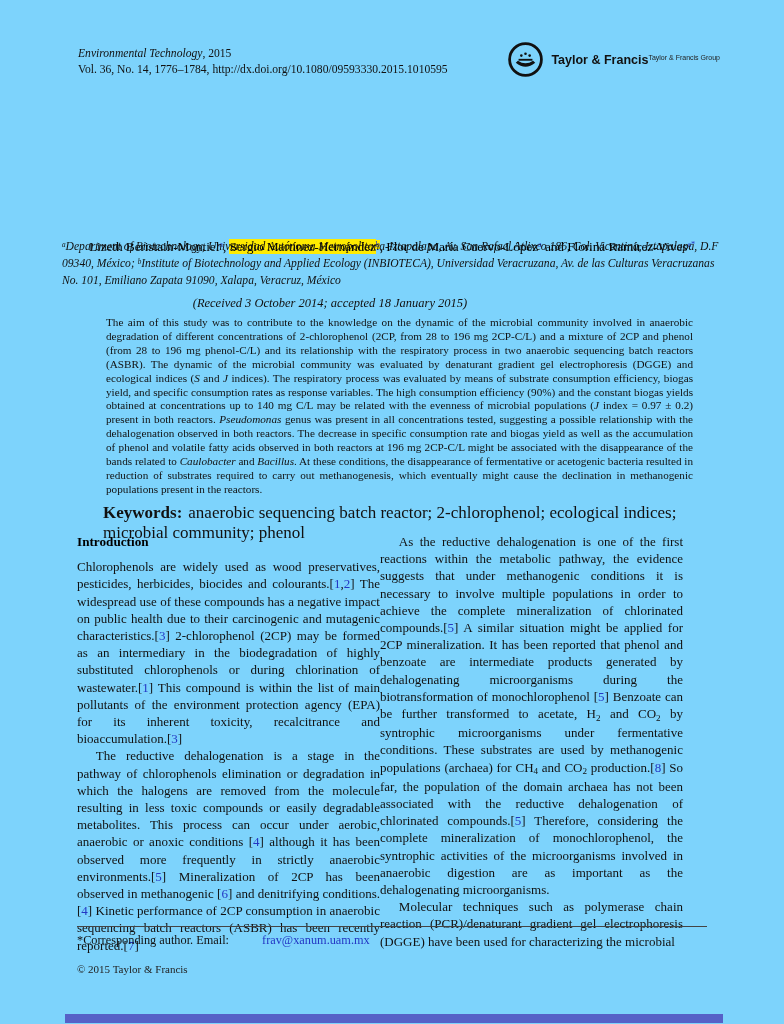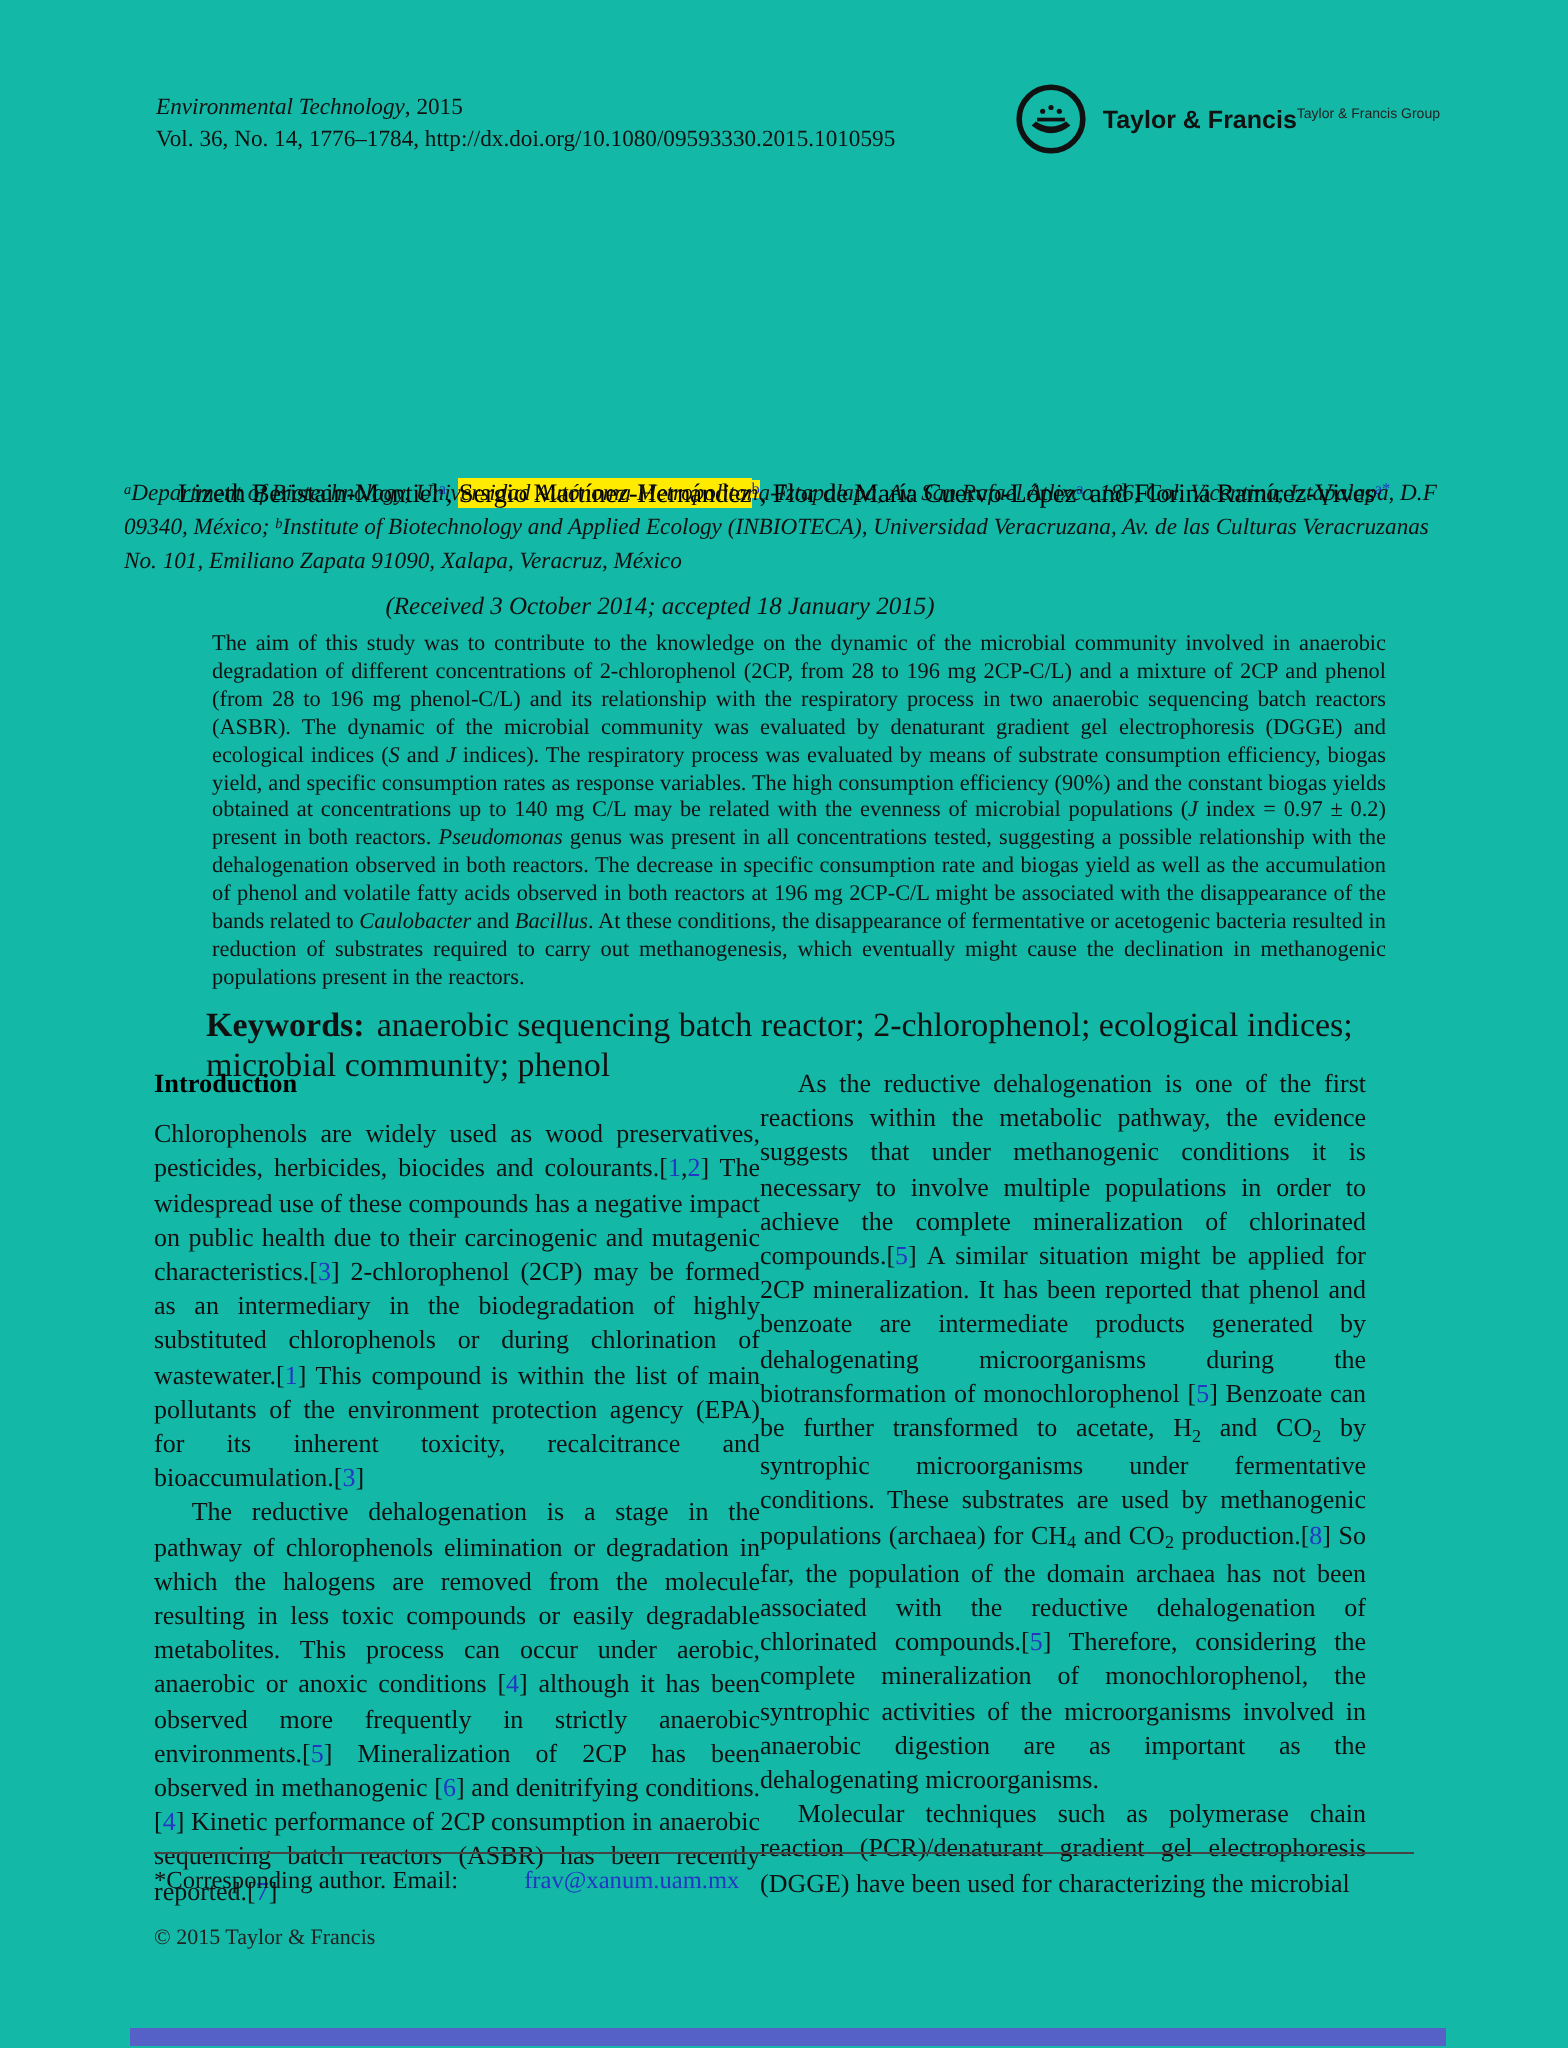--- a/index.html
+++ b/index.html
@@ -1,21 +1,21 @@
 <!DOCTYPE html>
 <html lang="en" style="--hl-color: #ffeb00; --link-color: #2336c4; --bar-color: #5661c7;"><head>
 <meta charset="utf-8">
 <style>
   html, body { margin: 0; padding: 0; }
   body { background: #ffffff; }
   .page {
     position: relative;
     width: 784px;
     height: 1024px;
-    background: #14b8a6;
+    background: #7dd3fc;
     font-family: "Liberation Serif", serif;
     color: #1a1a1a;
     overflow: hidden;
   }
   
   .header-left {
     position: absolute; left: 78px; top: 46px;
     font-size: 11.6px; line-height: 16px; color: #111;
   }
   .logo {

